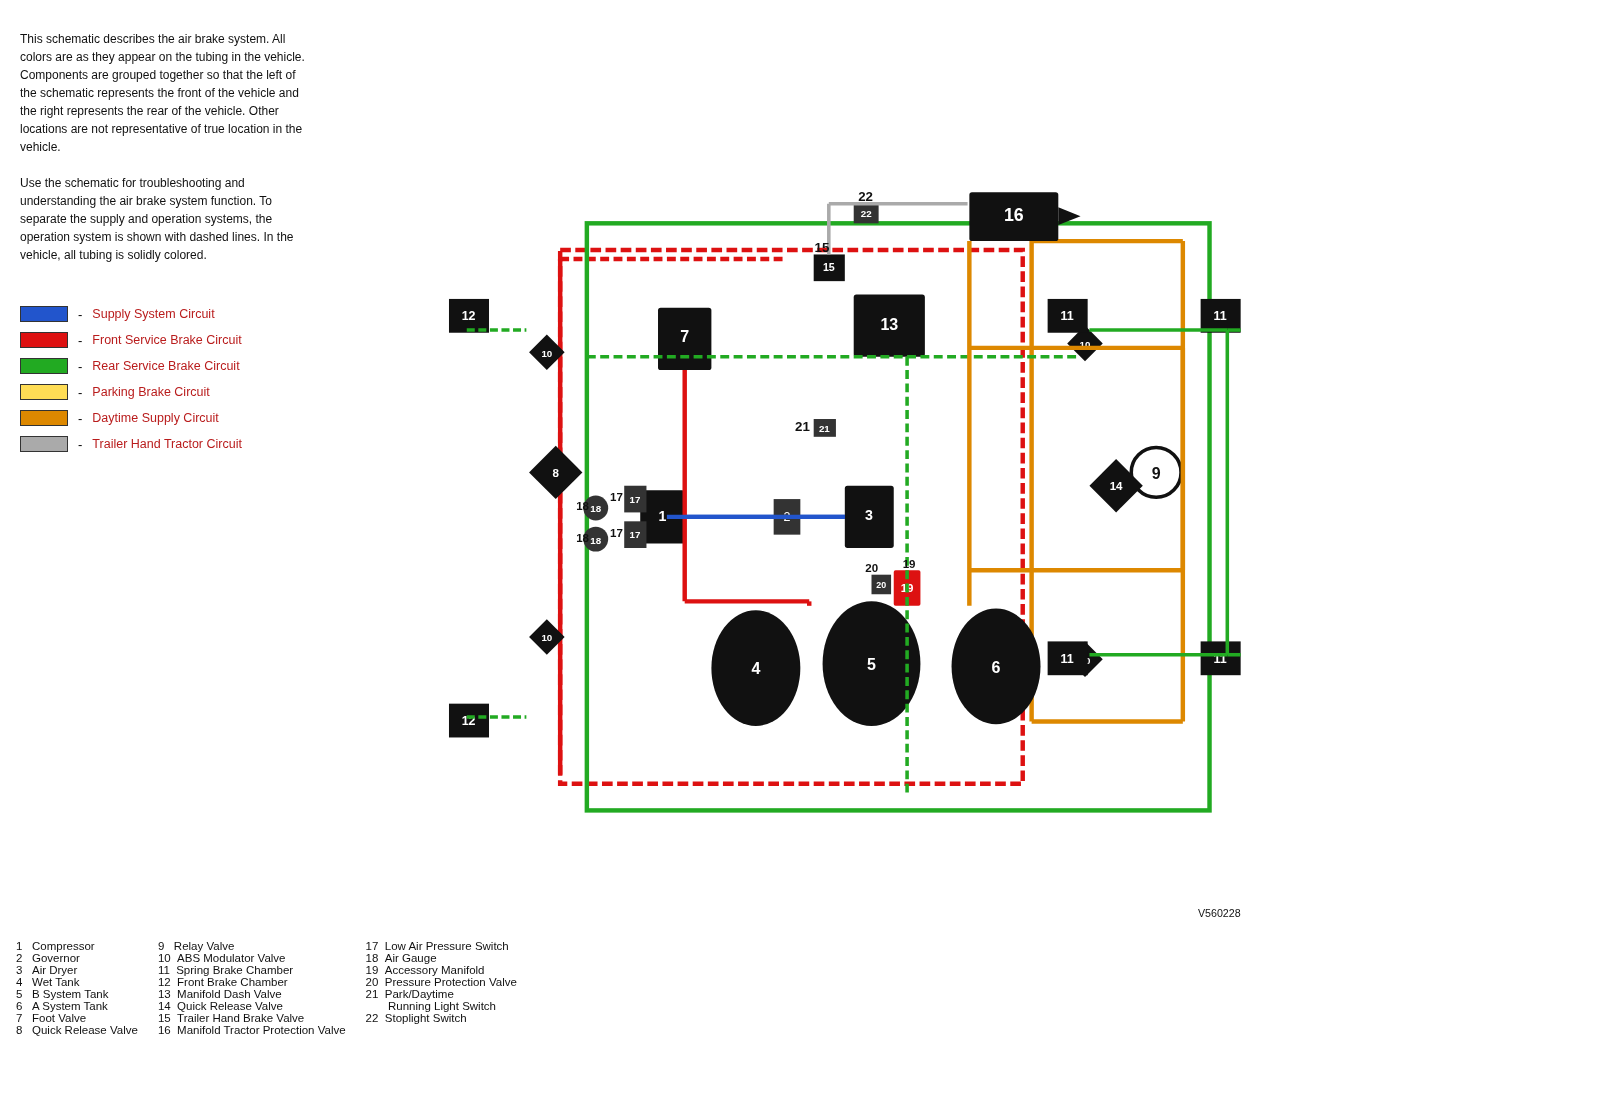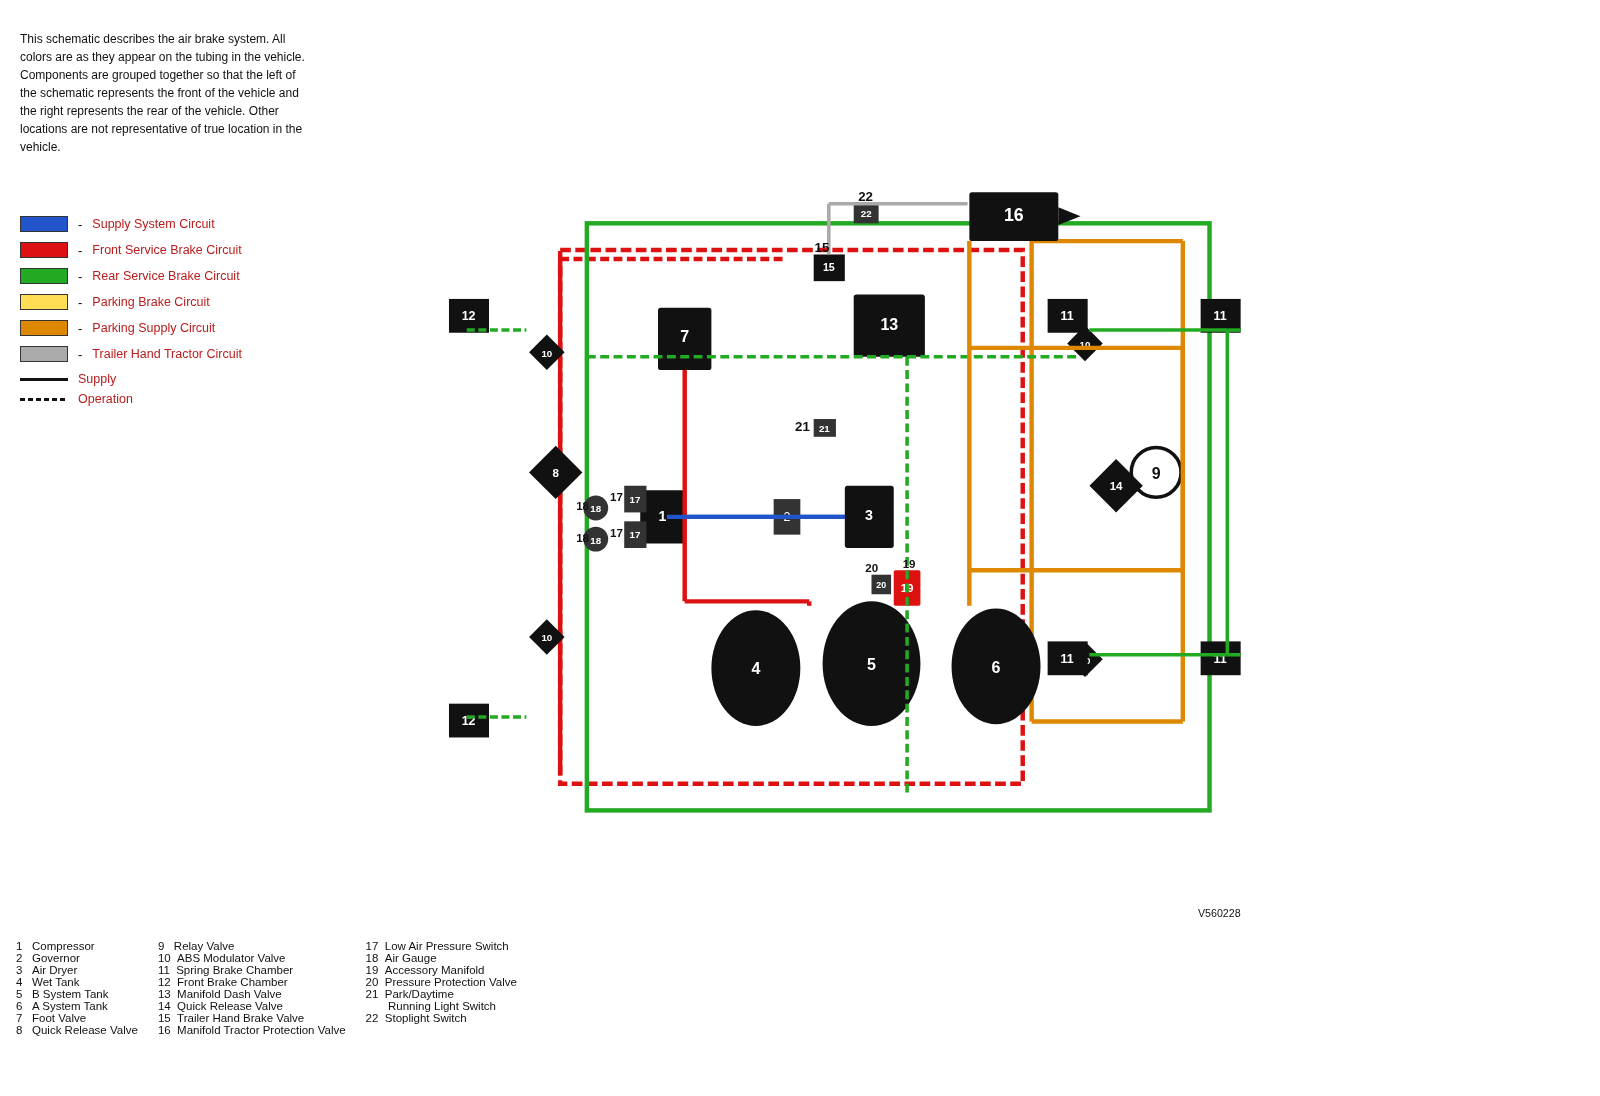--- a/index.html
+++ b/index.html
@@ -96,20 +96,21 @@
     }
   </style>
 </head>
 <body>
 
 <div class="page-container">
   <div class="left-panel">
     <div class="description-text">
       <p>This schematic describes the air brake system. All colors are as they appear on the tubing in the vehicle. Components are grouped together so that the left of the schematic represents the front of the vehicle and the right represents the rear of the vehicle. Other locations are not representative of true location in the vehicle.</p>
       <br>
+      <p>Use the schematic for troubleshooting and understanding the air brake system function. To separate the supply and operation systems, the operation system is shown with dashed lines. In the vehicle, all tubing is solidly colored.</p>
       <br>
     </div>
 
     <div class="legend-section">
 
       <div id="legend-items-container">
           <div class="legend-item">
             <div class="legend-color-box" style="background: rgb(34, 85, 204); border: 1.5px solid rgb(51, 51, 51);"></div>
             <span> - </span>
             <span class="legend-label">Supply System Circuit</span>
@@ -125,38 +126,28 @@
             <span class="legend-label">Rear Service Brake Circuit</span>
           </div>
           <div class="legend-item">
             <div class="legend-color-box" style="background: rgb(255, 221, 85); border: 1.5px solid rgb(51, 51, 51);"></div>
             <span> - </span>
             <span class="legend-label">Parking Brake Circuit</span>
           </div>
           <div class="legend-item">
             <div class="legend-color-box" style="background: rgb(221, 136, 0); border: 1.5px solid rgb(51, 51, 51);"></div>
             <span> - </span>
-            <span class="legend-label">Parking Supply Circuit</span>
+            <span class="legend-label">Daytime Supply Circuit</span>
           </div>
           <div class="legend-item">
             <div class="legend-color-box" style="background: rgb(170, 170, 170); border: 1.5px solid rgb(51, 51, 51);"></div>
             <span> - </span>
             <span class="legend-label">Trailer Hand Tractor Circuit</span>
           </div>
         </div>
-      <div style="margin-top:10px;">
-        <div class="legend-dash-row">
-          <div class="legend-line-solid"></div>
-          <span class="legend-label">Supply</span>
-        </div>
-        <div class="legend-dash-row">
-          <div class="legend-line-dashed"></div>
-          <span class="legend-label">Operation</span>
-        </div>
-      </div>
     </div>
 
     <div class="components-list">
       <div style="display:flex; gap:30px; flex-wrap:wrap;">
         <div id="comp-col1"></div>
       </div>
     </div>
   </div>
 
   <div class="right-panel">

